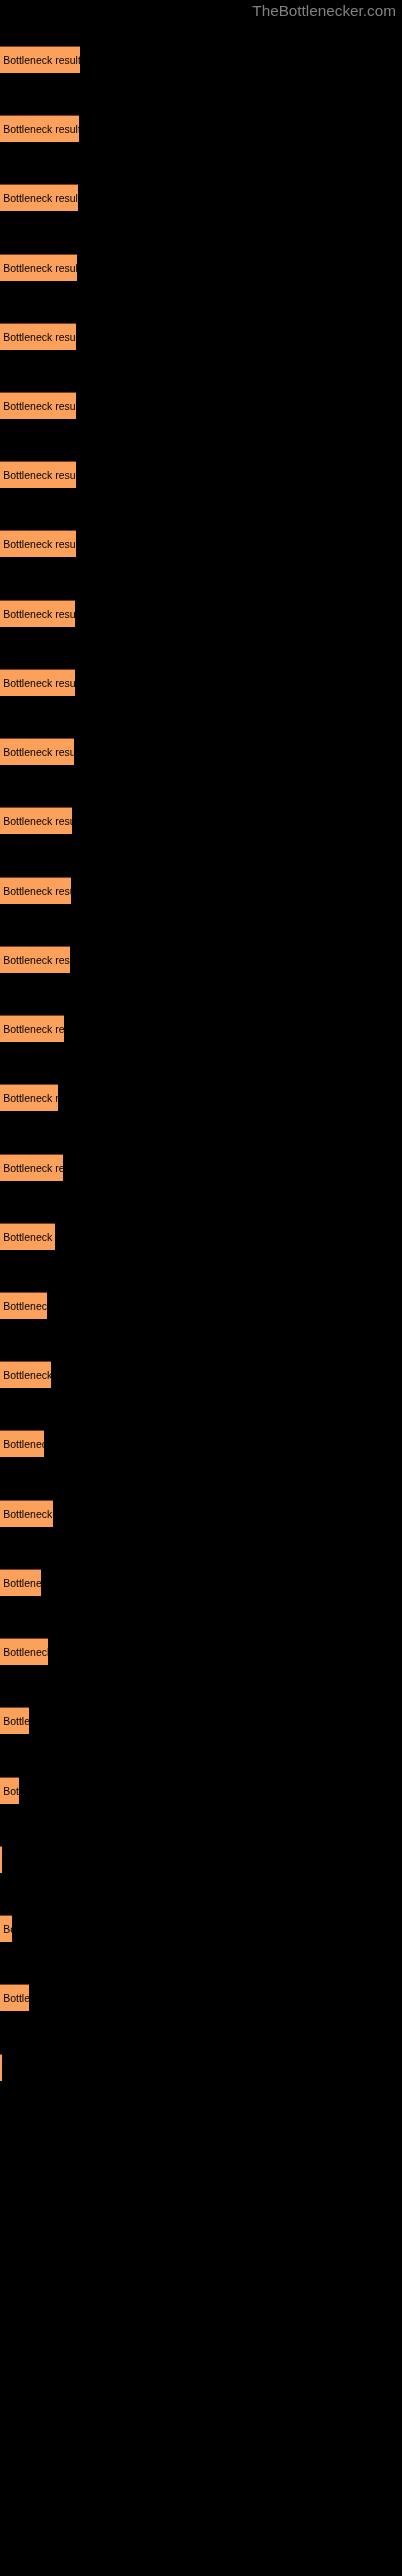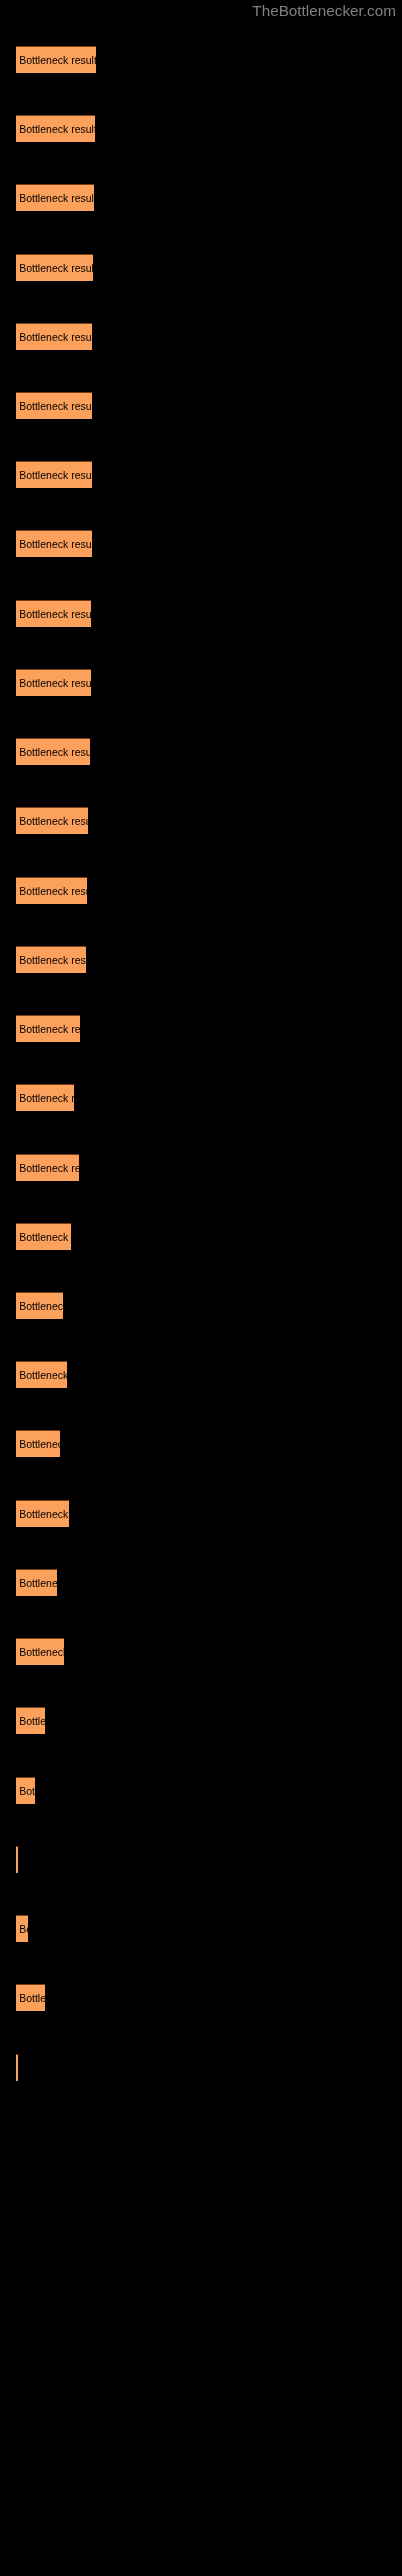--- a/index.html
+++ b/index.html
@@ -39,21 +39,21 @@
   }
 
   .bar-row {
     position: absolute;
     left: 0px;
     height: 27px;
   }
 
   .bar {
     position: absolute;
-    left: 16px;
+    left: 0;
     top: 0;
     height: 27px;
     background: #FCA15C;
     border-top: 1.6px solid #7A3E18;
     box-sizing: border-box;
     overflow: hidden;
     white-space: nowrap;
   }
 
   .bar-label {

